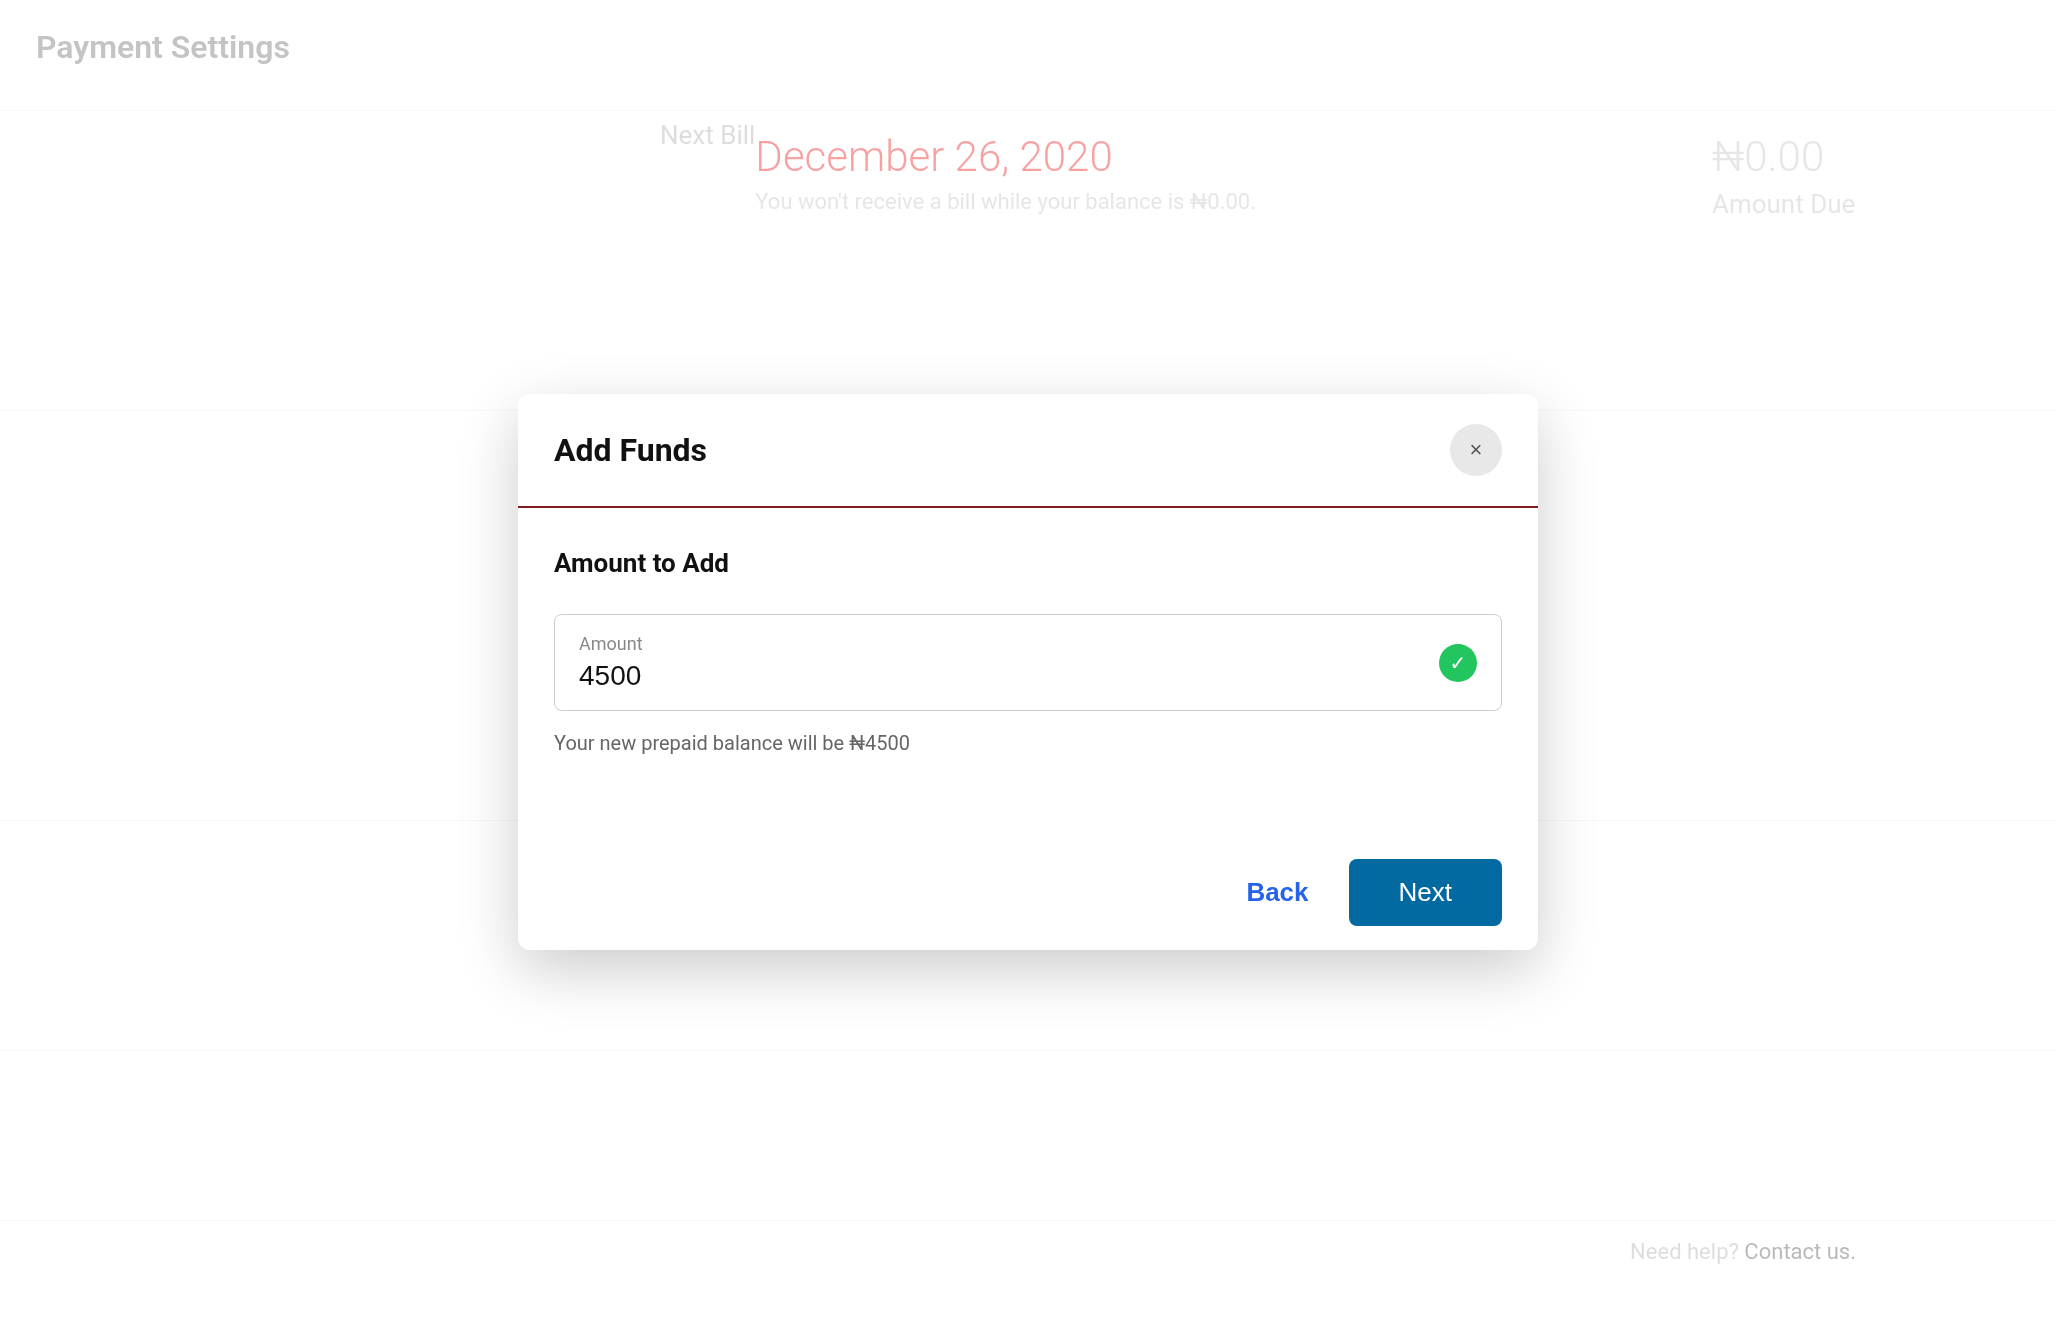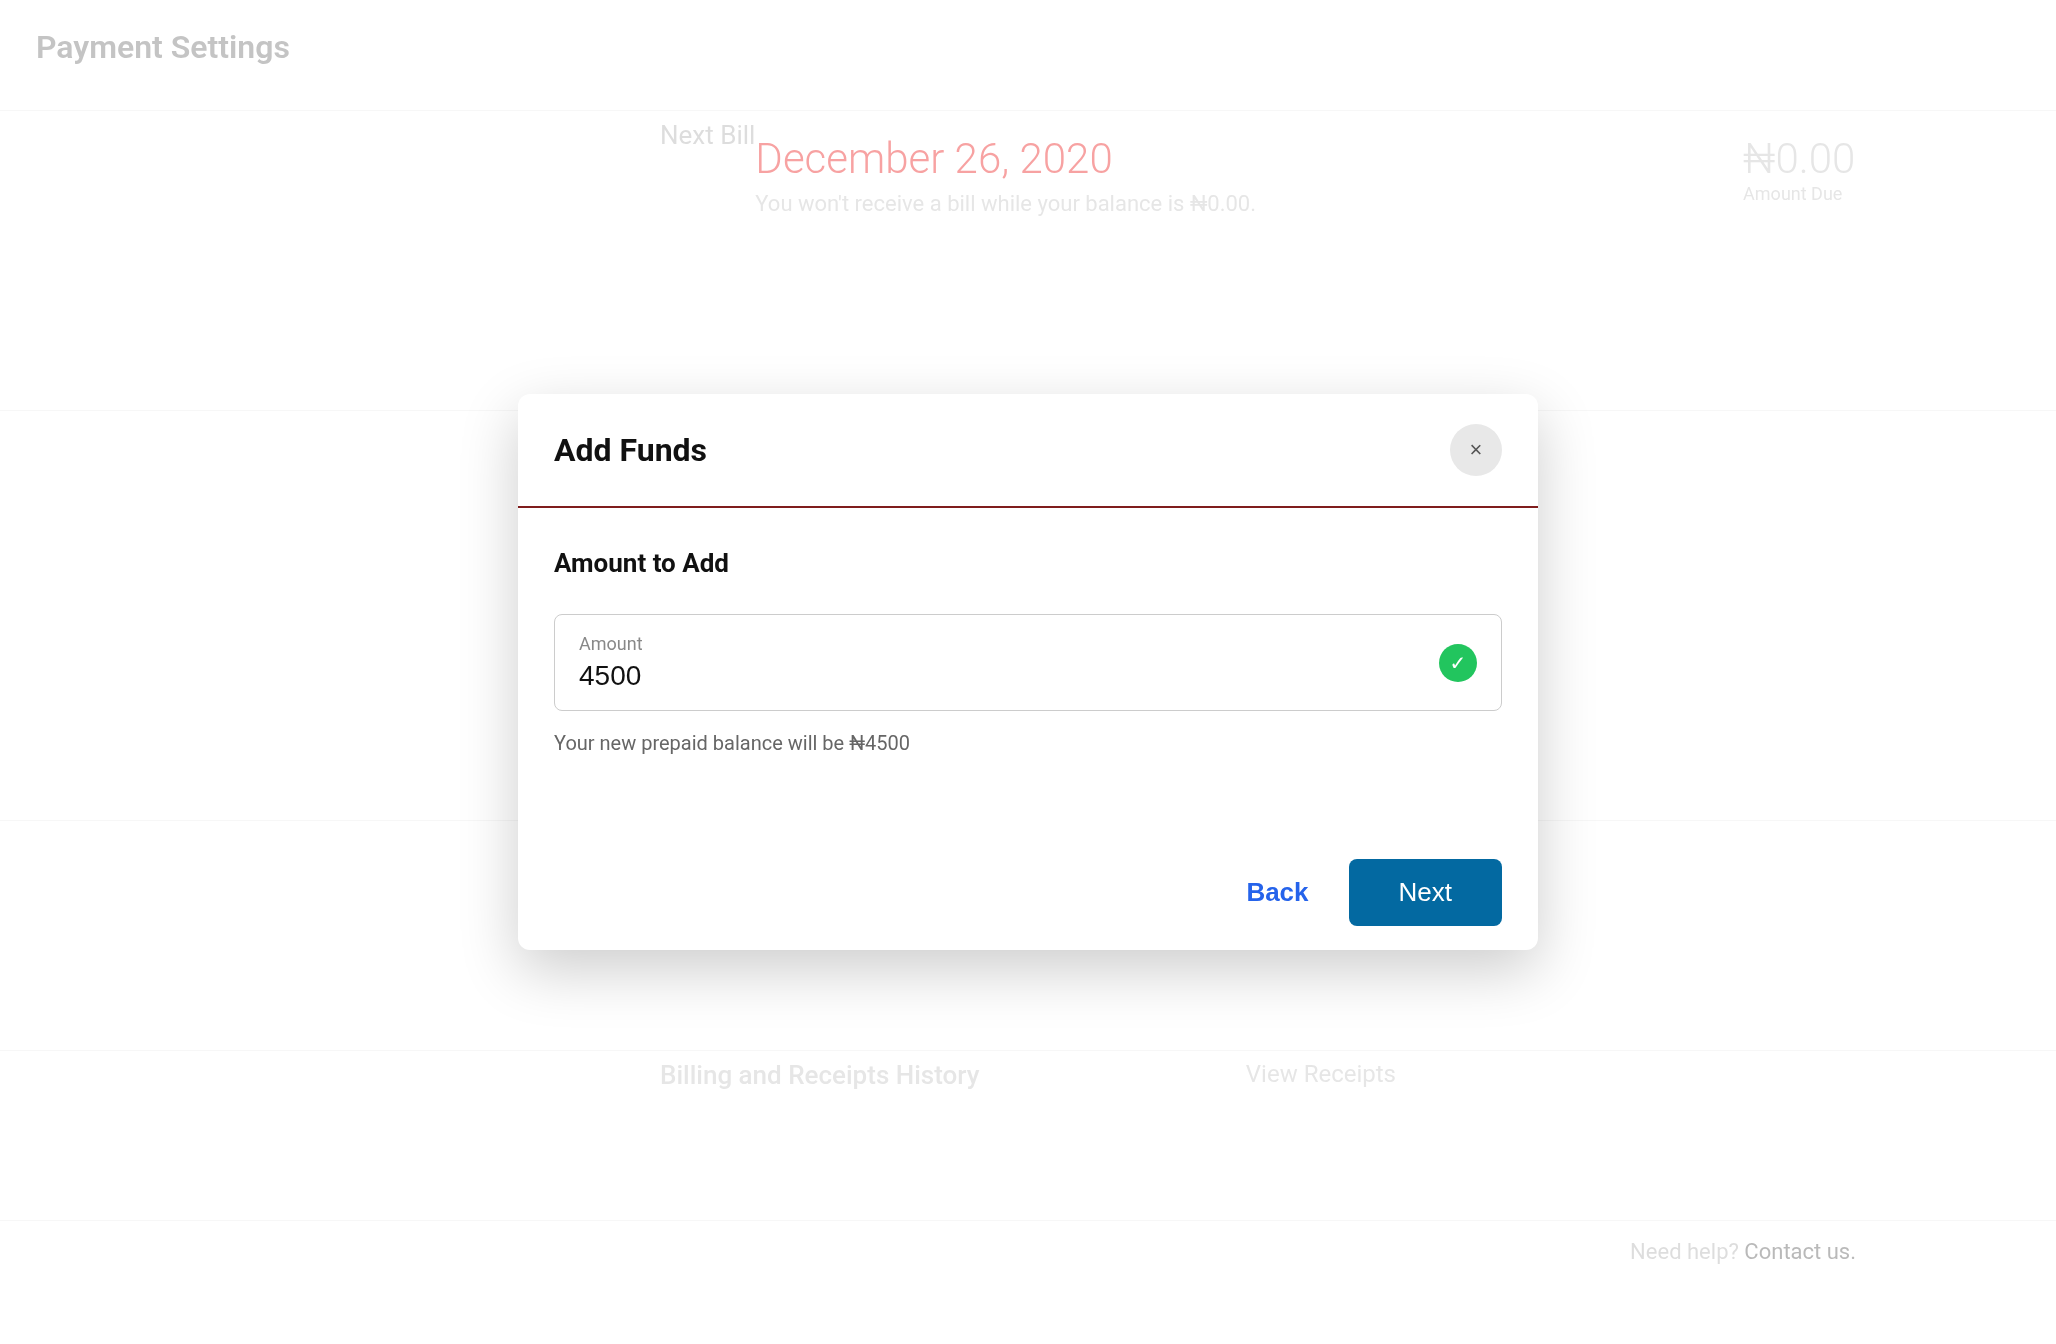--- a/index.html
+++ b/index.html
@@ -71,23 +71,23 @@
       font-weight: 300;
     }
 
     .bill-desc {
       font-size: 22px;
       color: #ccc;
       margin-top: 8px;
     }
 
     .bill-amount-label {
-      font-size: 18px;
-      color: #ccc;
-      margin-top: 0;
+      font-size: 26px;
+      color: #ccc;
+      margin-top: 8px;
       text-align: left;
     }
 
     .divider {
       position: absolute;
       height: 1px;
       background: #eee;
       left: 0;
       right: 0;
     }
@@ -351,24 +351,20 @@
         <div class="bill-amount-label">Amount Due</div>
       </div>
     </div>
   </div>
 
   <div class="amount-spent-row">
     <span class="amount-spent-text">Amount Spent: ₦0.00</span>
     <span class="spending-limit-link">Set Your Account Spending Limit</span>
   </div>
 
-  <div class="billing-history-row">
-    <span class="billing-history-text">Billing and Receipts History</span>
-    <span class="view-receipts-link">View Receipts</span>
-  </div>
 
   <div class="help-row">
     <span>Need help?</span>
     <a class="help-link" href="#">Contact us.</a>
   </div>
 </div>
 
 <div class="watermark-1">Primegate Digital</div>
 <div class="watermark-2">Primegate Digital</div>
 

